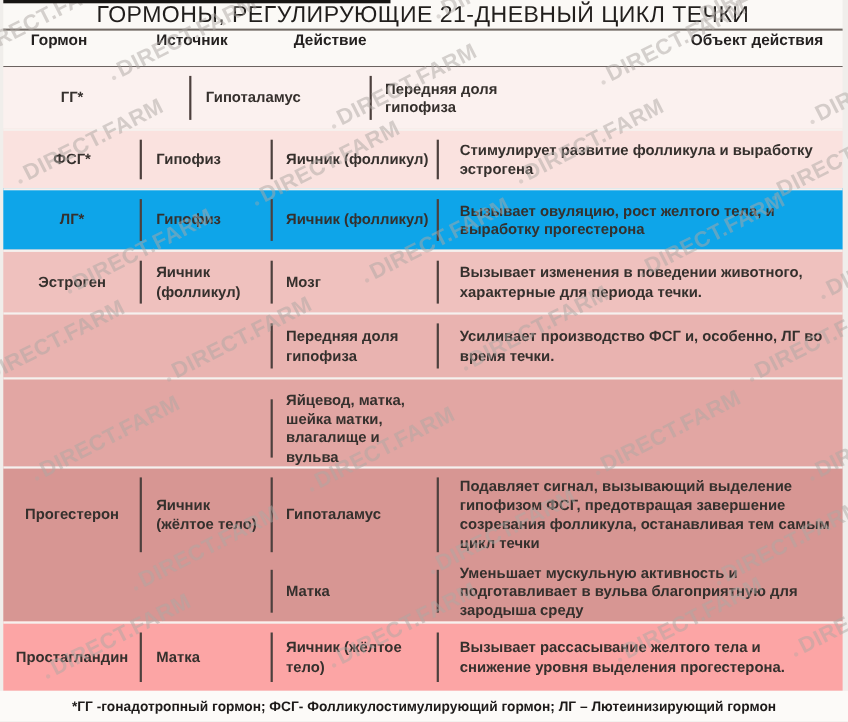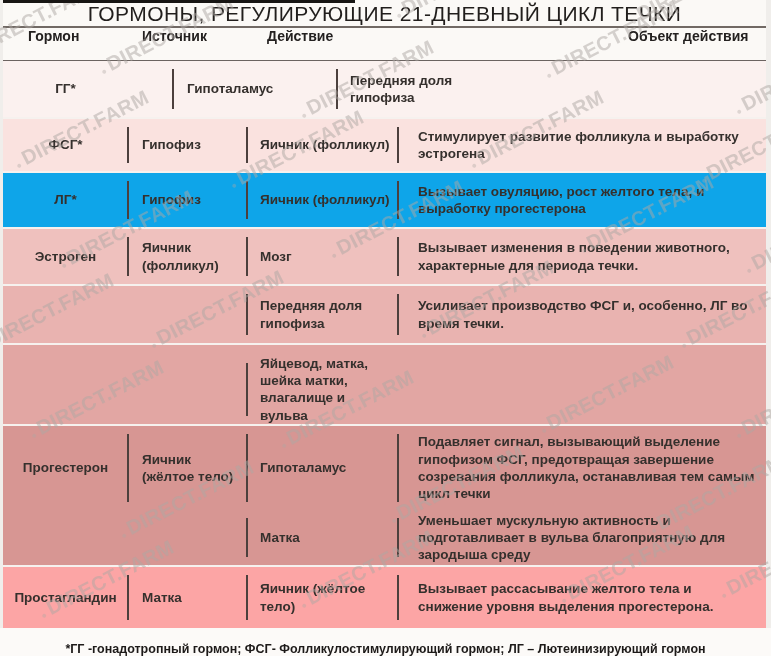--- a/index.html
+++ b/index.html
@@ -52,21 +52,21 @@
   .c2 { width:119px; padding-left:14px; padding-right:4px; }
   .c3 { width:151px; padding-left:13px; padding-right:2px; }
   .c4 { flex:1; padding-left:20px; padding-right:8px; }
   .c2::before,.c3::before,.c4::before {
     content:""; position:absolute; left:-1px; top:8px; bottom:8px; width:2px;
     background:#4c403d;
   }
   .row.cont .c2::before { display:none; }
   .footer-band {
     position:absolute; left:0; top:628px; width:771px; height:28px;
-    background:#fcfaf8; display:flex; align-items:flex-end; justify-content:center;
+    background:#fcfaf8; display:flex; align-items:center; justify-content:center;
     z-index:2;
   }
   .footnote {
     font-size:12.5px; font-weight:700; color:#1d1a19; white-space:nowrap;
   }
   #wm-layer {
     position:absolute; left:0; top:0; width:771px; height:656px;
     overflow:hidden; pointer-events:none; z-index:4;
   }
   .wm {

